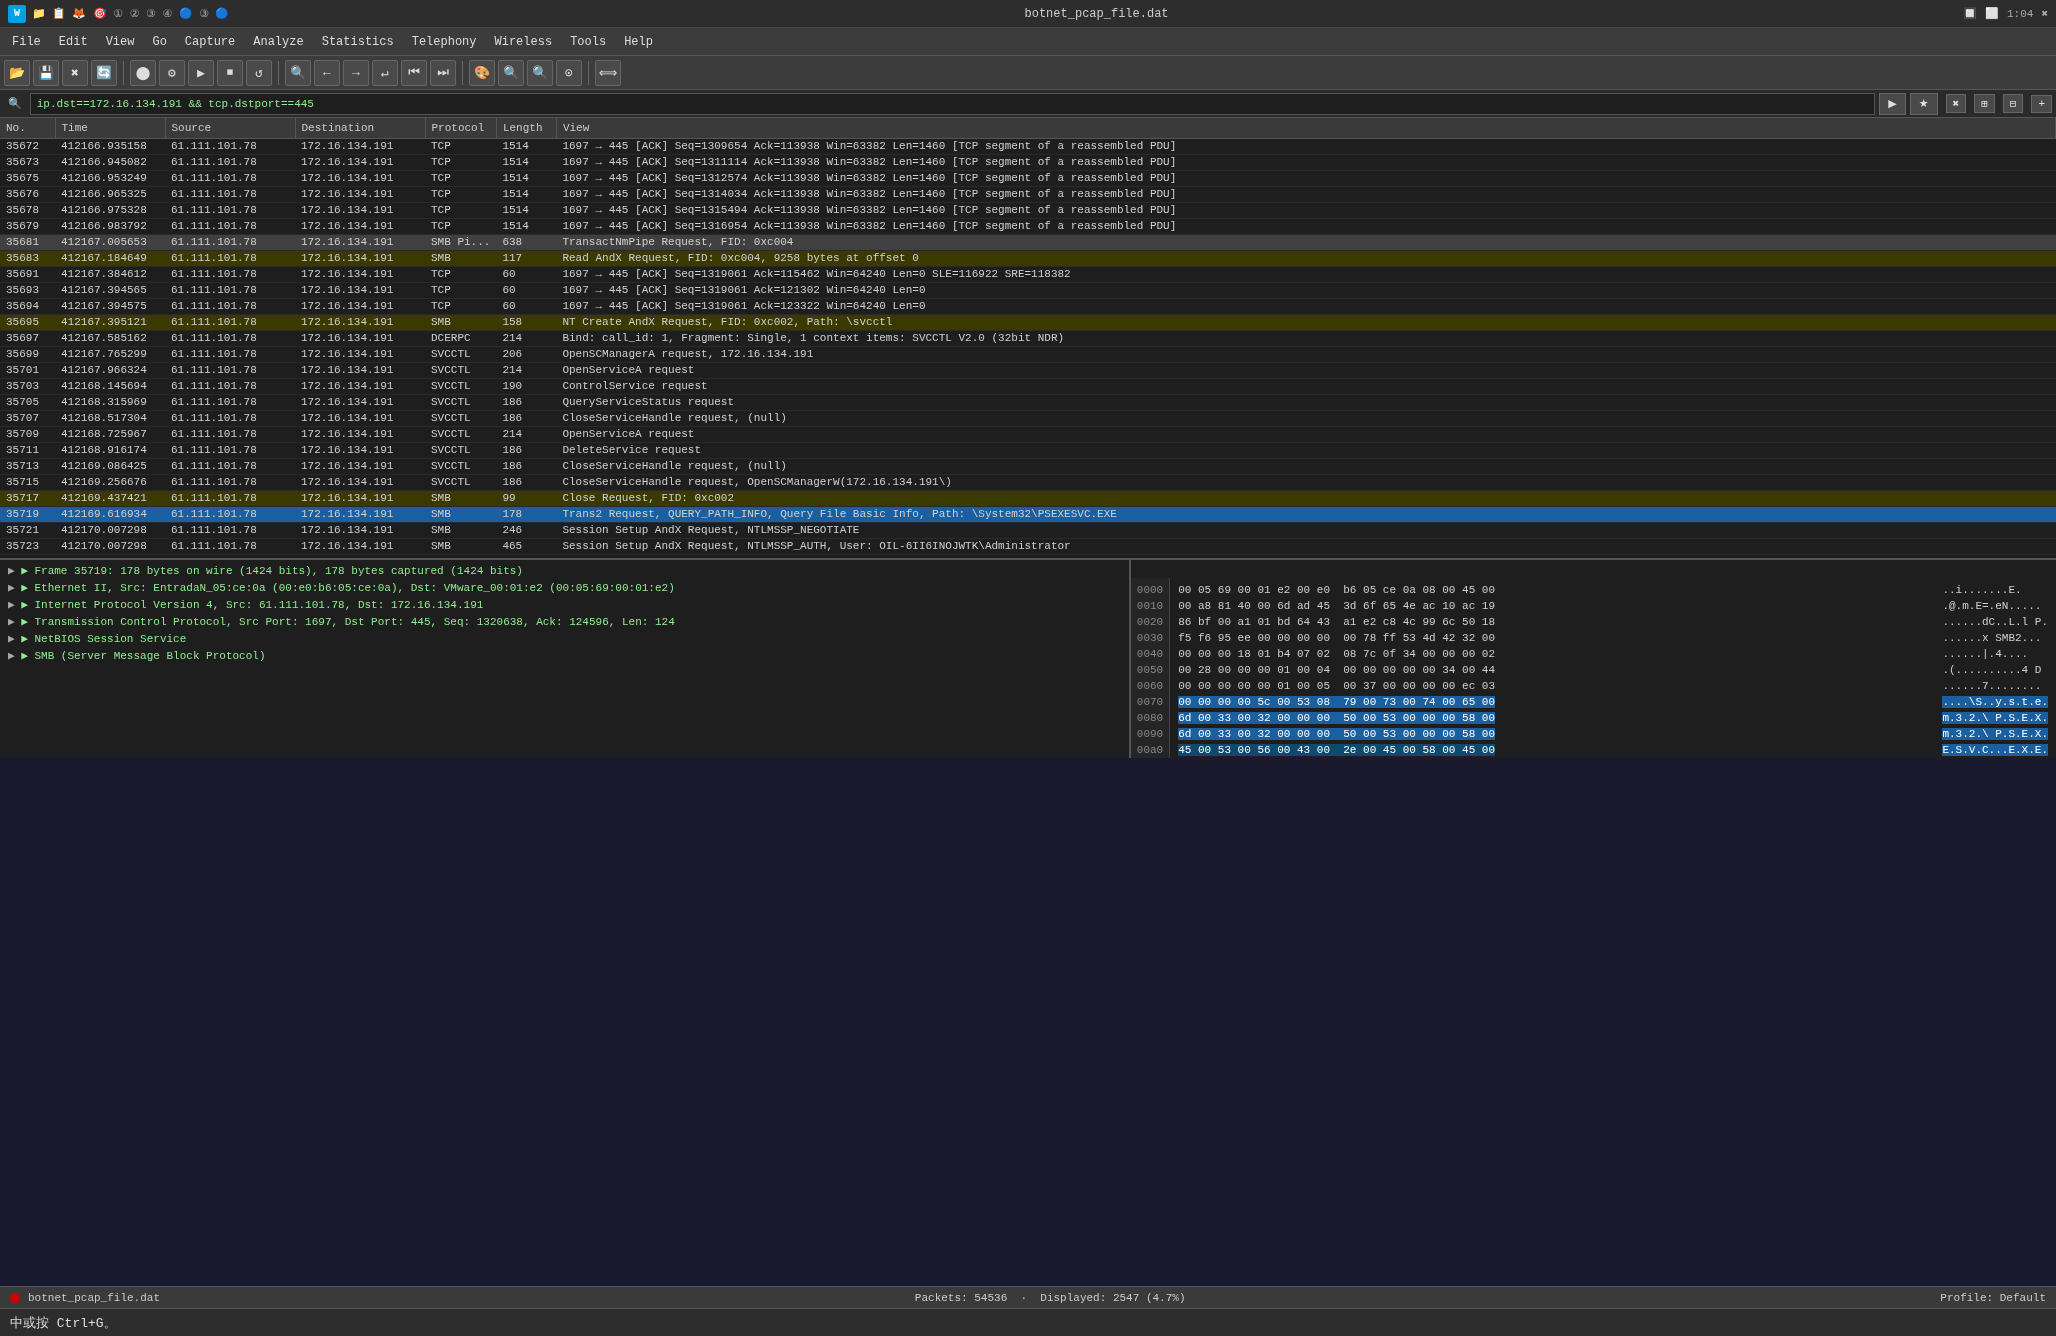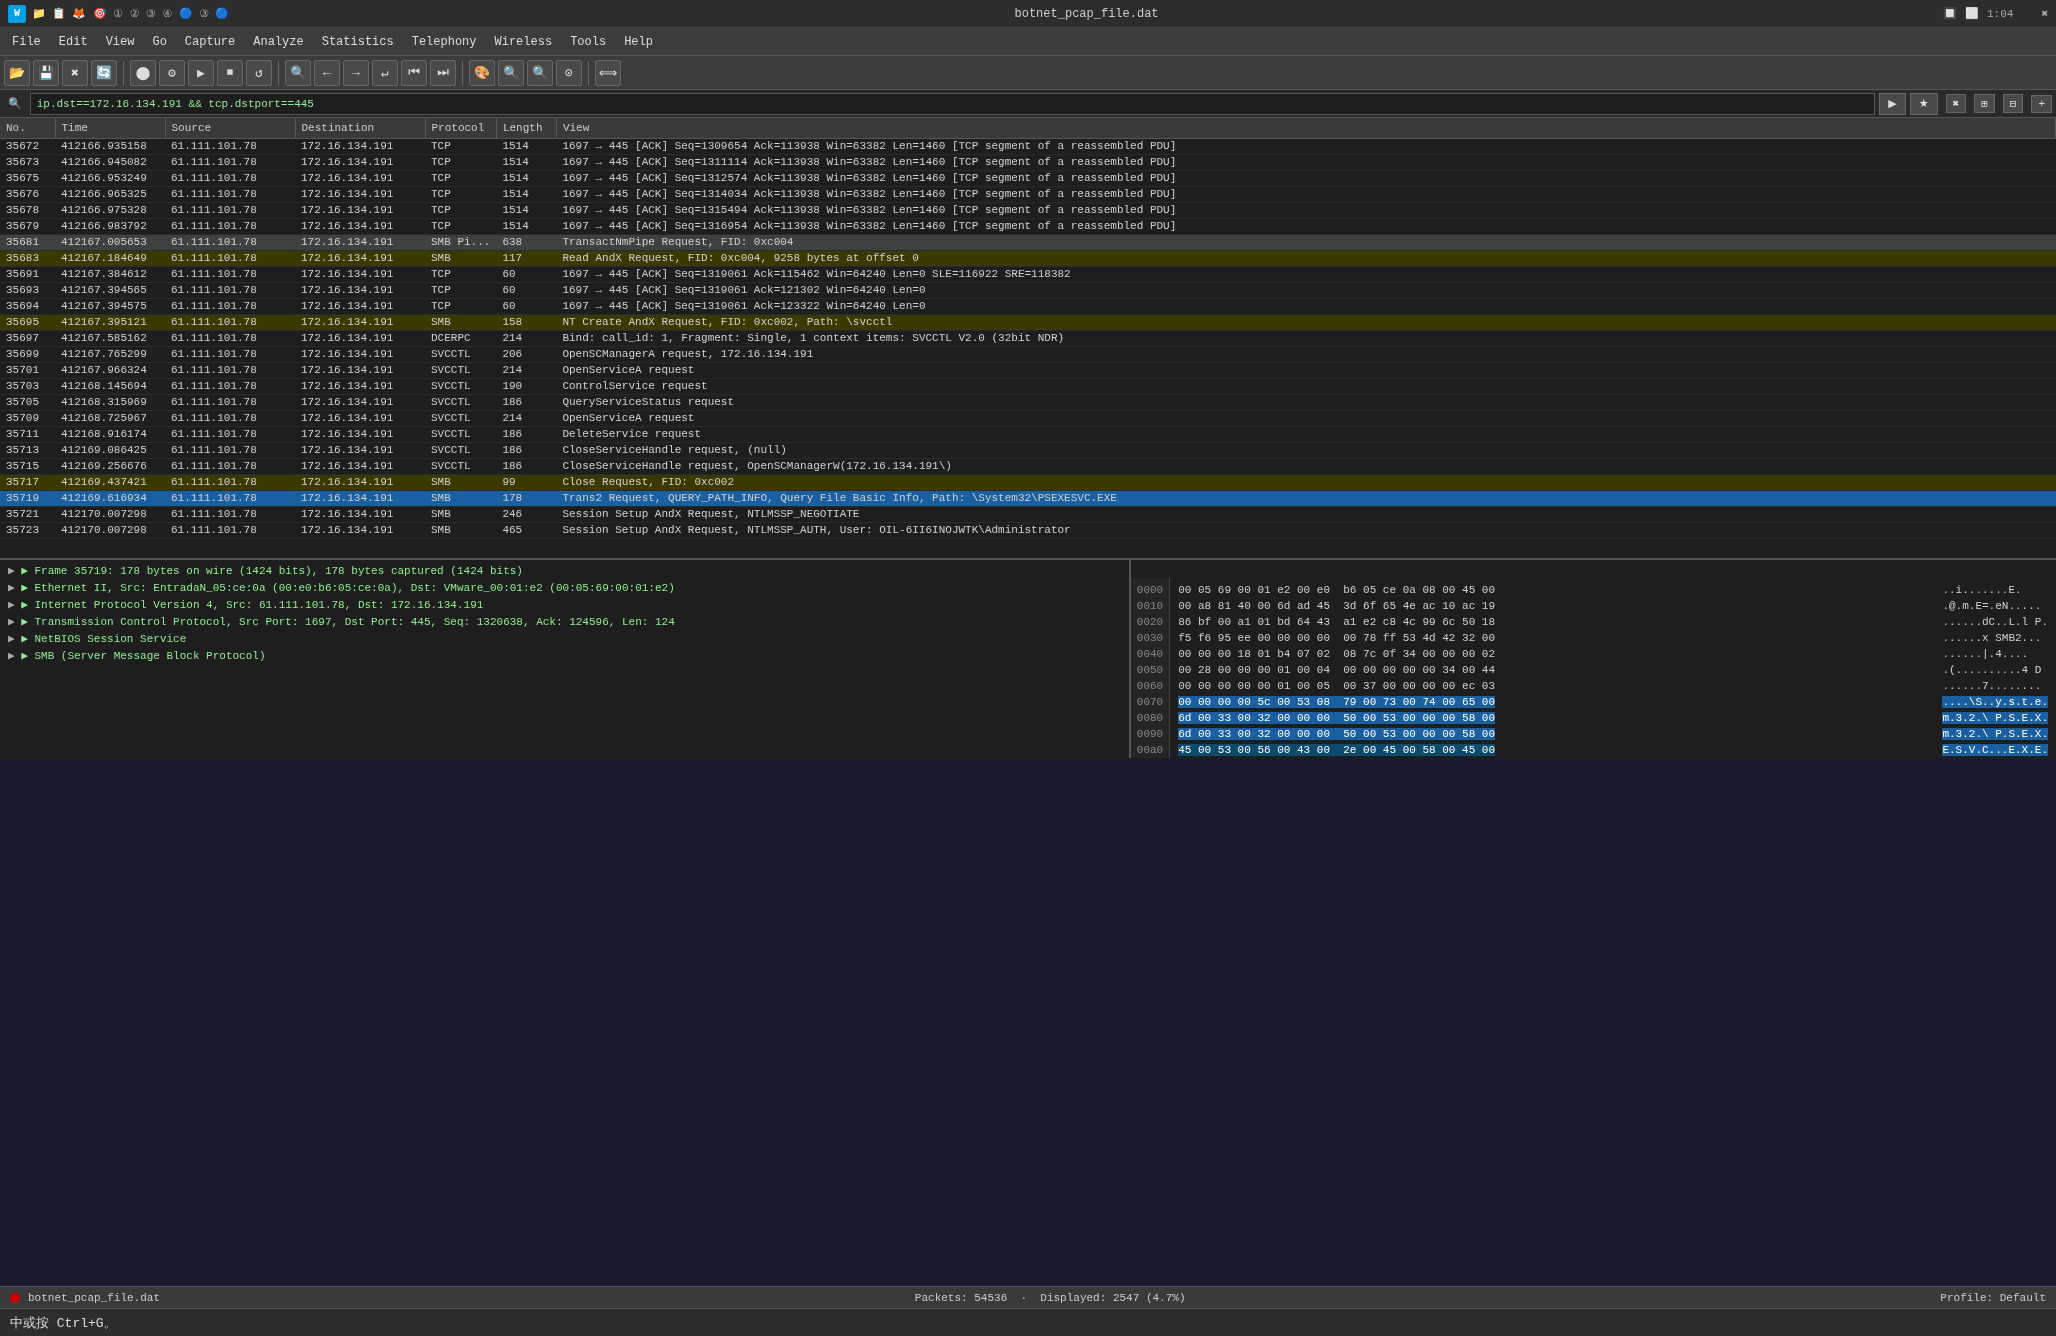--- a/index.html
+++ b/index.html
@@ -232,21 +232,21 @@
 
 <div id="title-bar">
   <div class="left">
     <div class="ws-icon">W</div>
     <span style="color:#aaa;font-size:11px">📁 📋 🦊 🎯 ① ② ③ ④ 🔵 ③ 🔵</span>
   </div>
   <div class="title">botnet_pcap_file.dat</div>
   <div class="right">
     <span style="cursor:pointer">🔲</span>
     <span style="cursor:pointer">⬜</span>
-    <span style="margin-right:20px">1:04</span>
+    <span style="margin-right:0">1:04</span>
     <span style="cursor:pointer">✖</span>
   </div>
 </div>
 
 <div id="menu-bar">
 <div class="menu-item">File</div>
     <div class="menu-item">Edit</div>
     <div class="menu-item">View</div>
     <div class="menu-item">Go</div>
     <div class="menu-item">Capture</div>
@@ -457,20 +457,29 @@
             <td style="max-width: 900px;">ControlService request</td>
           </tr>
           <tr class="row-normal">
             <td>35705</td>
             <td>412168.315969</td>
             <td>61.111.101.78</td>
             <td>172.16.134.191</td>
             <td>SVCCTL</td>
             <td>186</td>
             <td style="max-width: 900px;">QueryServiceStatus request</td>
+          </tr>
+          <tr class="row-normal">
+            <td>35707</td>
+            <td>412168.517304</td>
+            <td>61.111.101.78</td>
+            <td>172.16.134.191</td>
+            <td>SVCCTL</td>
+            <td>186</td>
+            <td style="max-width: 900px;">CloseServiceHandle request, (null)</td>
           </tr>
           <tr class="row-normal">
             <td>35709</td>
             <td>412168.725967</td>
             <td>61.111.101.78</td>
             <td>172.16.134.191</td>
             <td>SVCCTL</td>
             <td>214</td>
             <td style="max-width: 900px;">OpenServiceA request</td>
           </tr>

